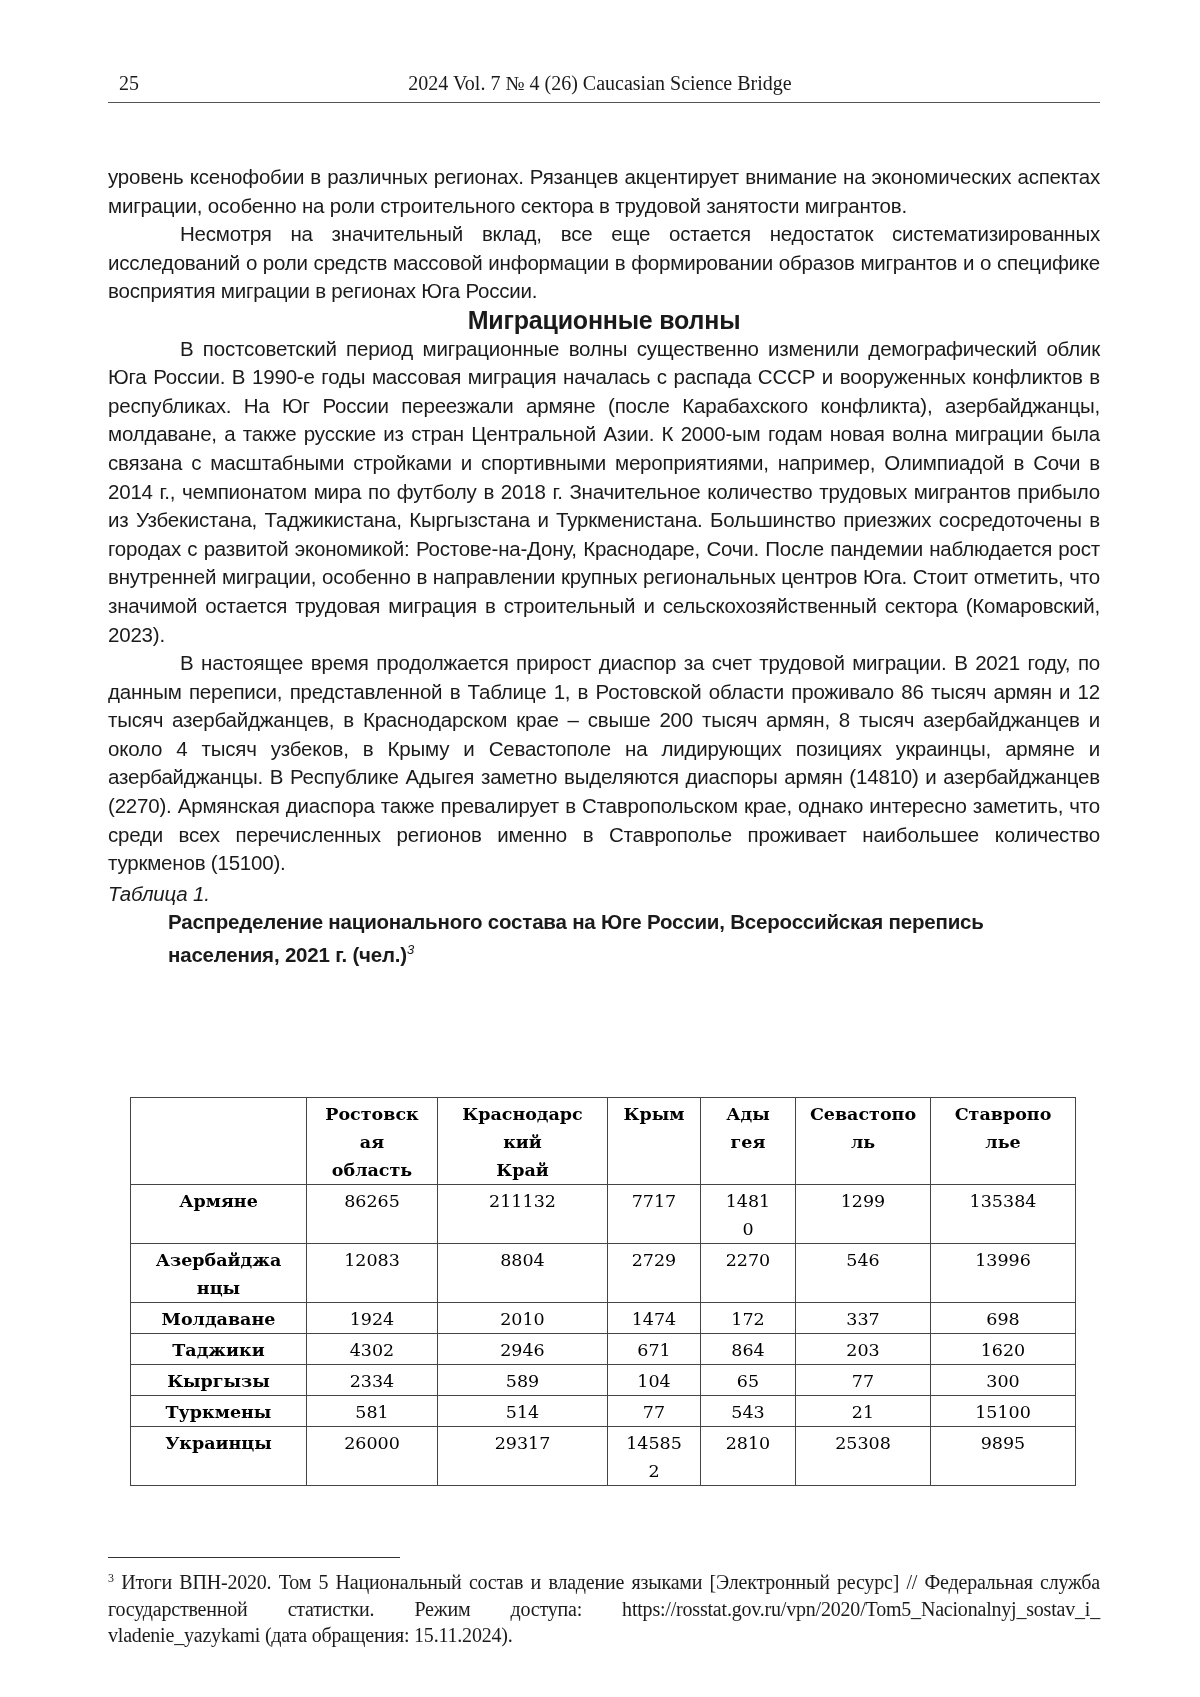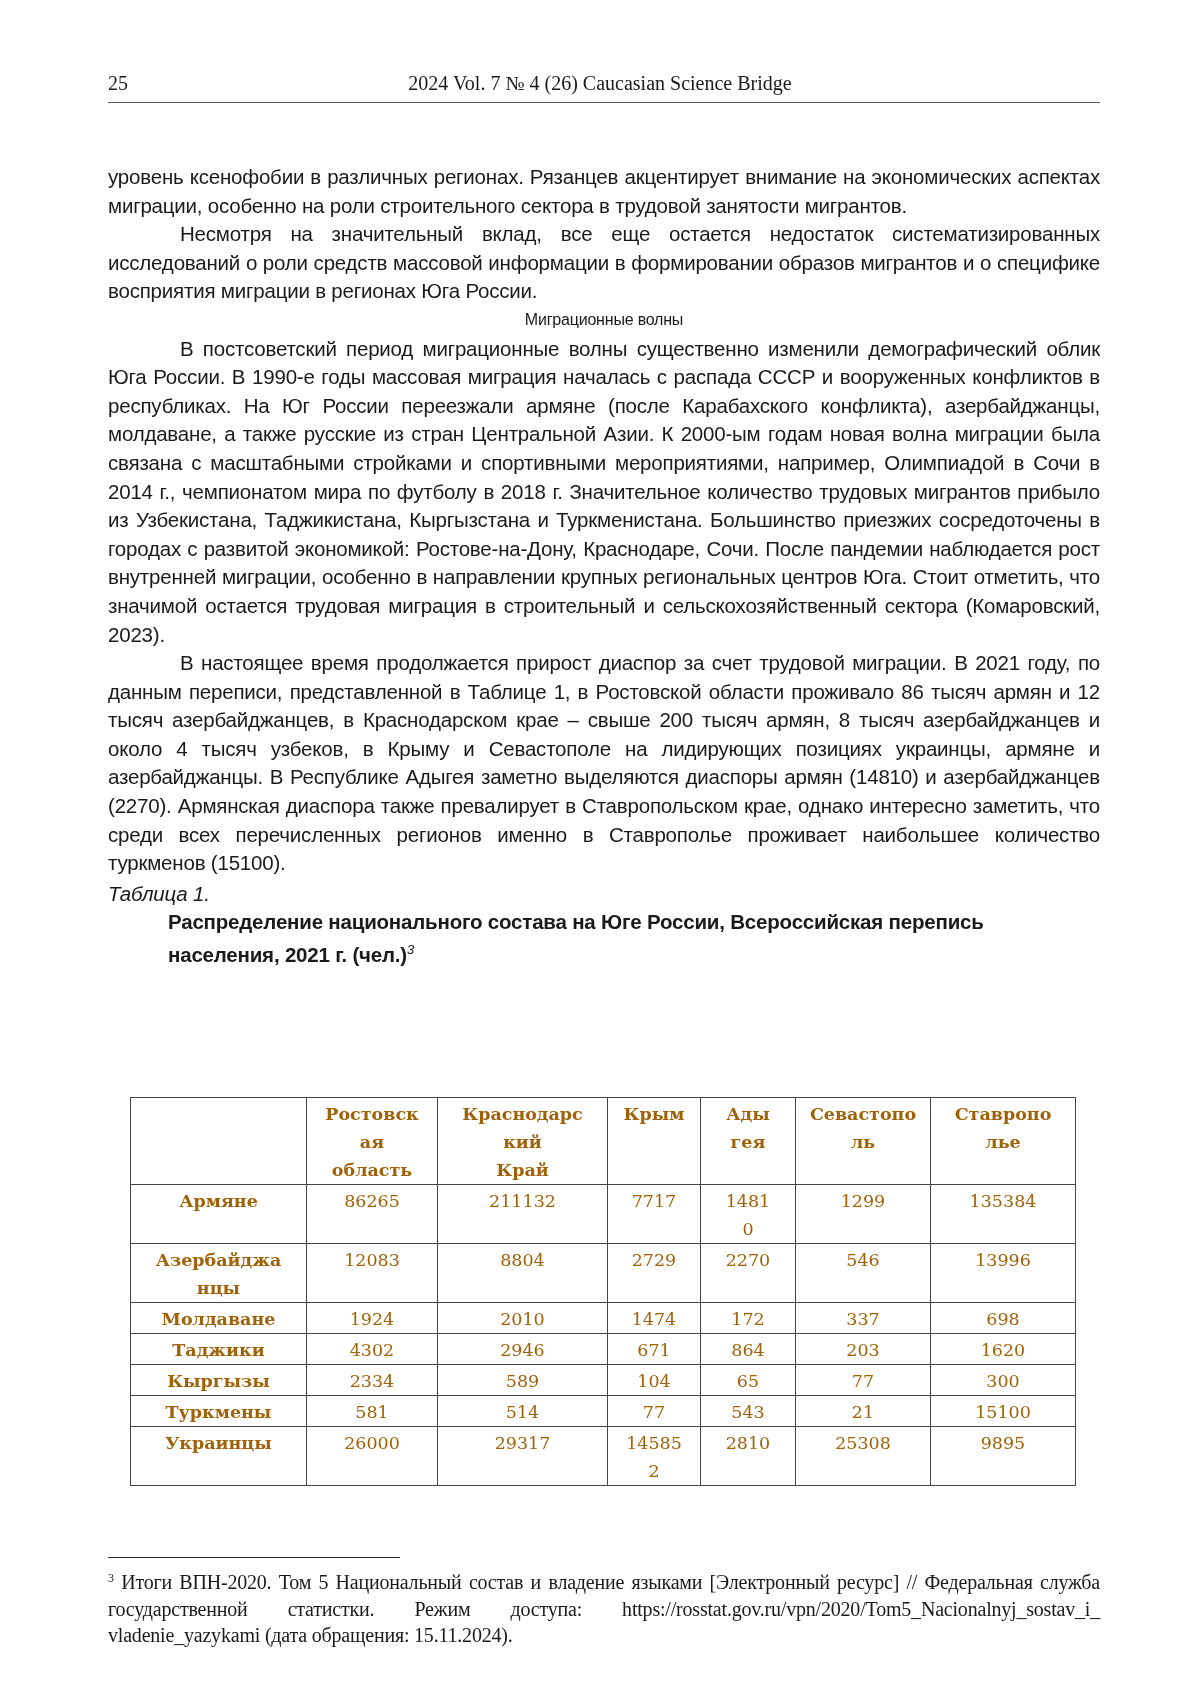--- a/index.html
+++ b/index.html
@@ -1,28 +1,28 @@
 <!DOCTYPE html>
 <html><head>
 <meta charset="utf-8">
 <style>
   html, body { margin: 0; padding: 0; background: #ffffff; }
   body { width: 1200px; height: 1697px; position: relative; overflow: hidden; color: #1a1a1a; }
   .page { position: absolute; left: 0; top: 0; width: 1200px; height: 1697px; }
   .running-head { position: absolute; left: 108px; top: 72px; width: 992px; height: 30px; border-bottom: 1.5px solid #555; font-family: "Liberation Serif", serif; font-size: 20px; }
-  .running-head .pno { position: absolute; left: 0; top: 0; }
+  .running-head .pno { position: absolute; left: 11px; top: 0; }
   .running-head .jt { position: absolute; left: 0; right: 8px; top: 0; text-align: center; }
   .body { position: absolute; left: 108px; top: 163px; width: 992px; font-family: "Liberation Sans Narrow", "Liberation Sans", sans-serif; font-size: 20.5px; line-height: 28.6px; letter-spacing: -0.2px; }
   .body p { margin: 0; text-align: justify; text-align-last: auto; }
   .body p.indent { text-indent: 72px; }
-  .body h3 { margin: 0; text-align: center; font-size: 16px; font-weight: normal; line-height: 28.6px; }
+  .body h3 { margin: 0; text-align: center; font-size: 25px; font-weight: bold; line-height: 28.6px; }
   .tcaption { text-align: left; font-style: italic; margin-top: 2px; }
   .ttitle { text-align: left; font-weight: bold; line-height: 28px; padding: 0 60px; }
   .ttitle sup { font-style: italic; font-weight: normal; font-size: 13px; }
-  table.data { position: absolute; left: 130px; top: 1097px; border-collapse: collapse; font-family: "DejaVu Serif", serif; font-size: 17.5px; color: #a16207; }
+  table.data { position: absolute; left: 130px; top: 1097px; border-collapse: collapse; font-family: "DejaVu Serif", serif; font-size: 17.5px; color: #000000; }
   table.data td, table.data th { border: 1.5px solid #444; text-align: center; vertical-align: top; padding: 2px 4px 0 4px; line-height: 28px; }
   table.data th { font-weight: bold; }
   table.data td.rh { font-weight: bold; }
   .fn-rule { position: absolute; left: 108px; top: 1557px; width: 292px; border-top: 1.5px solid #333; }
   .footnote { position: absolute; left: 108px; top: 1565px; width: 992px; font-family: "Liberation Serif", serif; font-size: 20px; line-height: 26.5px; text-align: justify; letter-spacing: -0.2px; }
   .footnote sup { font-size: 12px; vertical-align: 7px; }
 </style>
 </head>
 <body>
 

